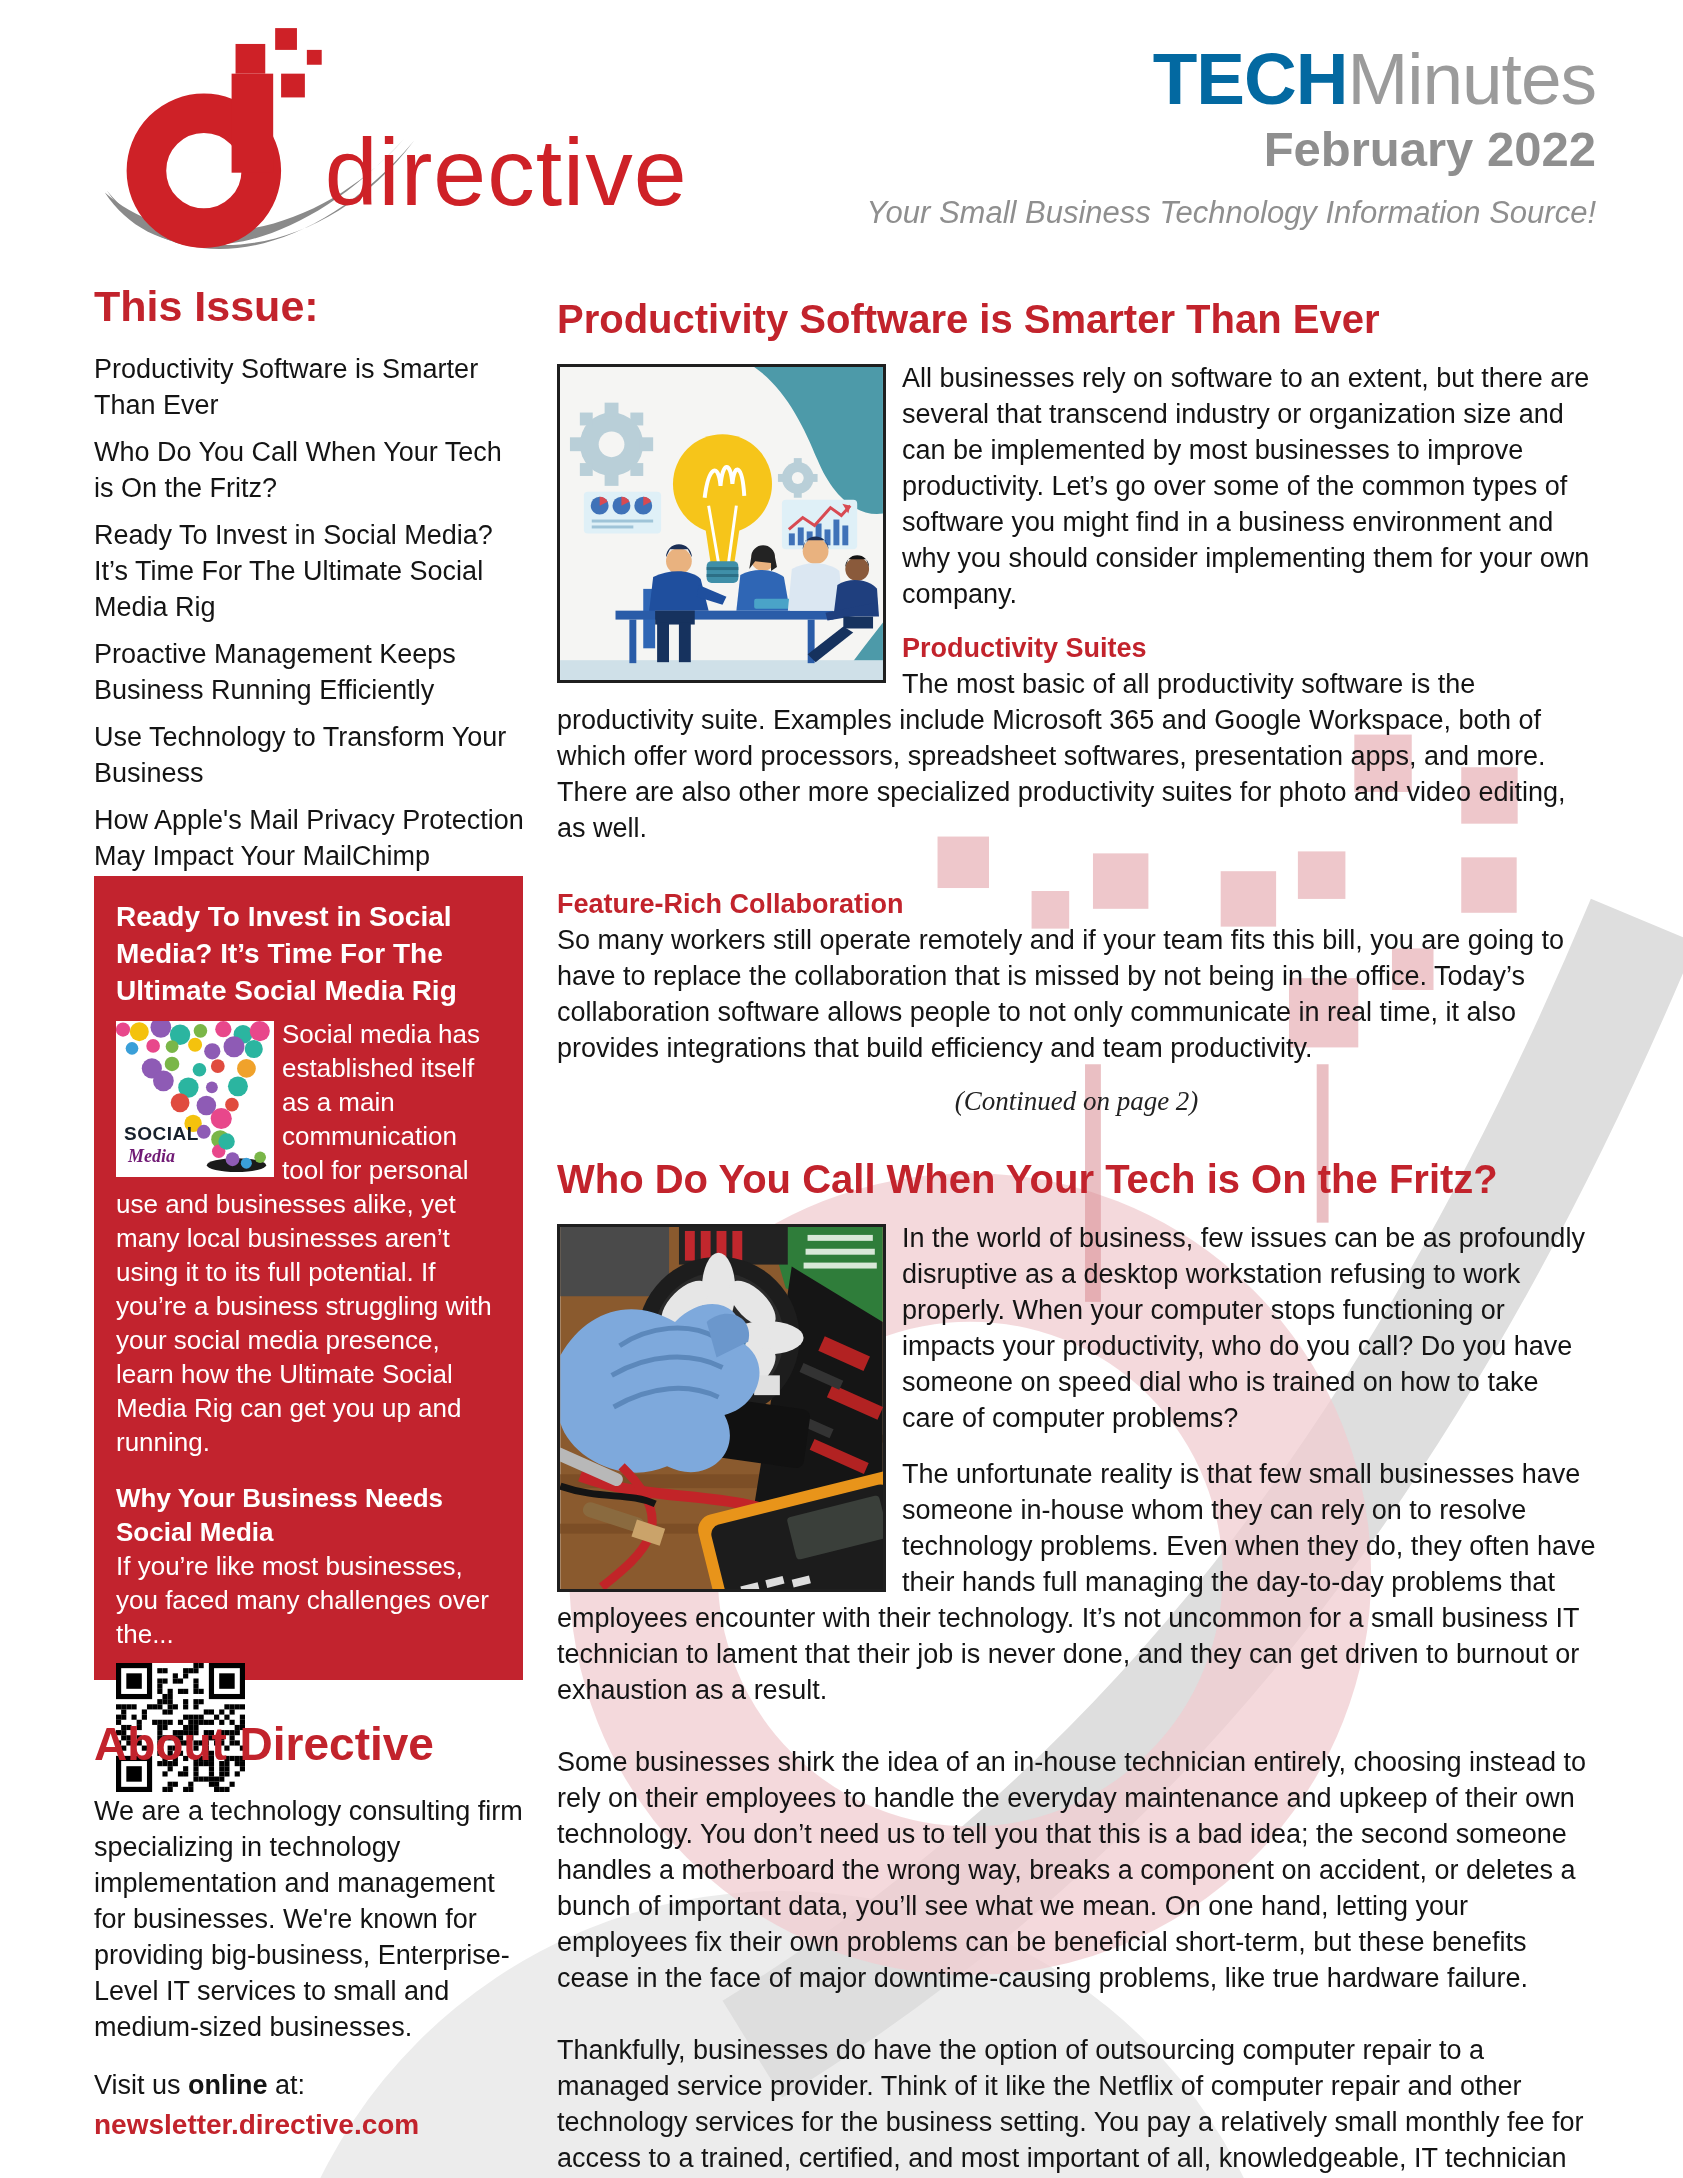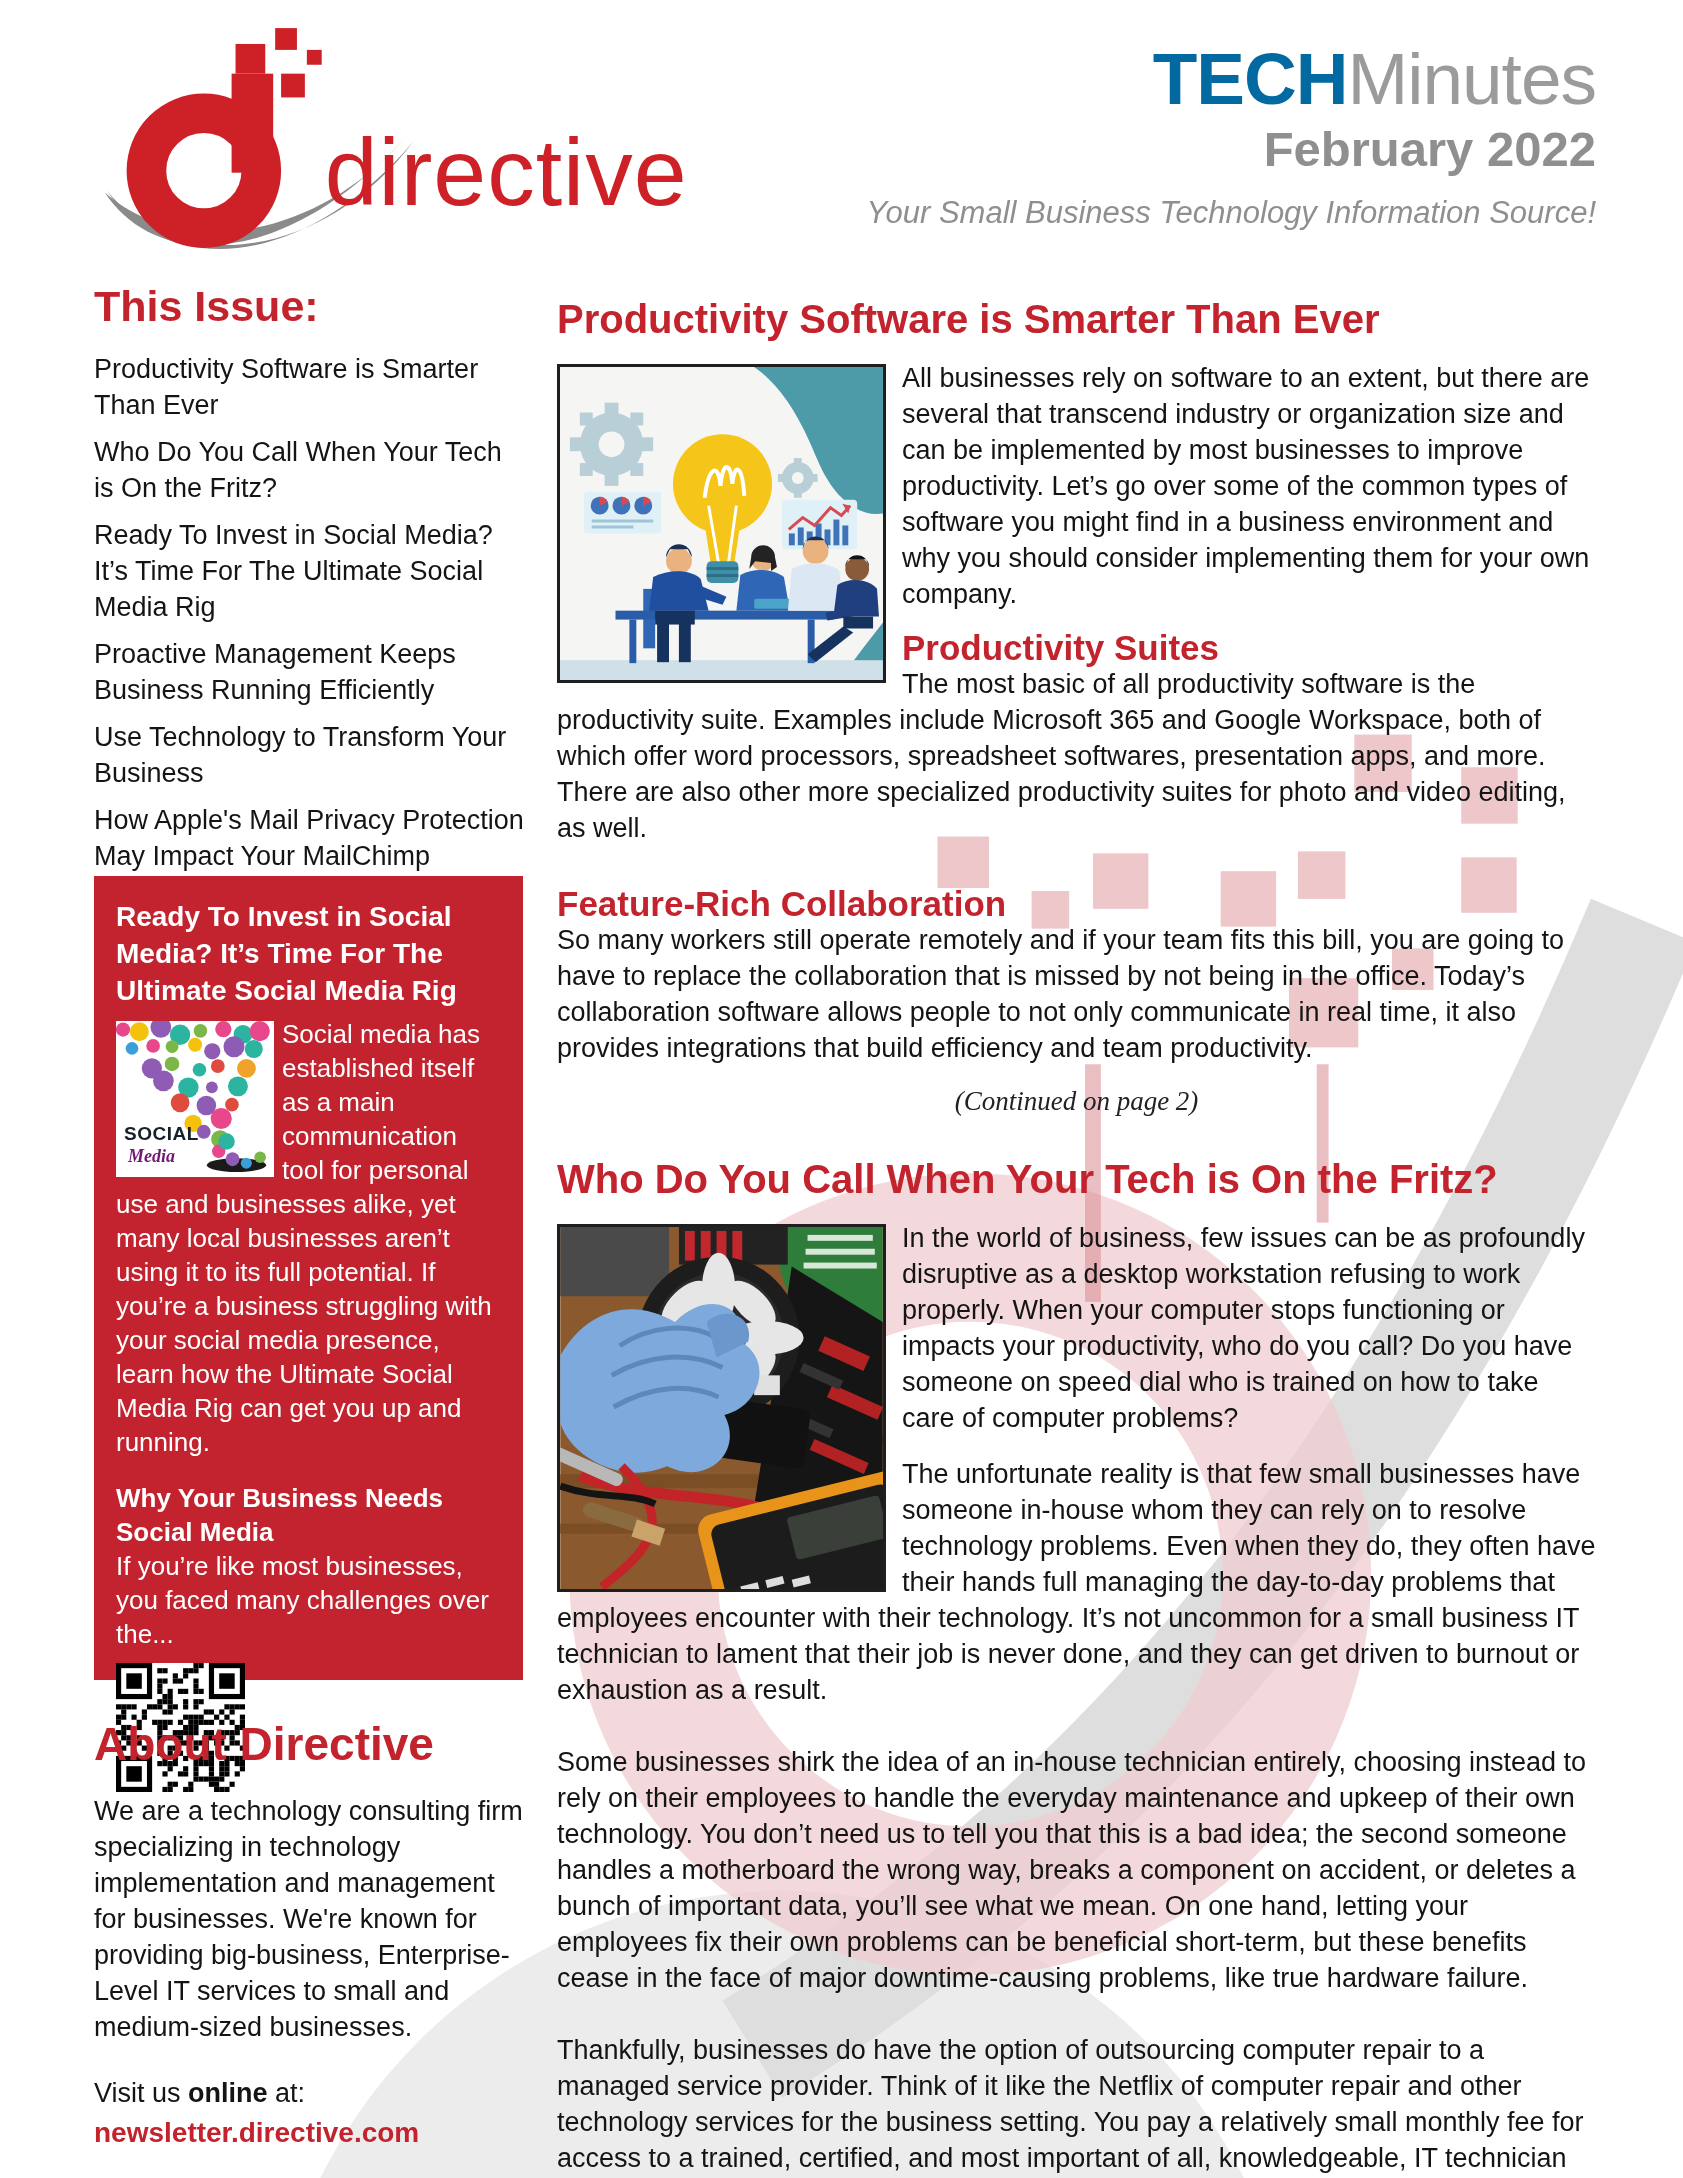--- a/index.html
+++ b/index.html
@@ -37,31 +37,31 @@
   #promo .teaser{font-size:26px;line-height:34px}
   .qr-row{display:flex;margin-top:12px}
   .qr-box{width:129px;height:129px;background:#fff;flex:0 0 auto}
   .qr-box svg{width:129px;height:129px;display:block}
   .cta{margin:36px 0 0 16px;font-weight:700;font-size:27px;line-height:35px}
   .clearfix::after{content:"";display:block;clear:both}
 
   #about{left:94px;top:1705px;width:436px}
   #about h2{margin:12px 0 22px;font-size:46px;font-weight:800;color:#C2232C}
   #about p{margin:0;font-size:27px;line-height:36px}
-  #about .visit{margin-top:30px}
+  #about .visit{margin-top:22px}
   #about .visit b{font-weight:800}
   #about .site{color:#C2232C;font-weight:800;font-size:28px;margin-top:4px;cursor:pointer}
 
   
   #main{left:557px;top:297px;width:1039px}
   .a-title{font-size:40px;font-weight:800;color:#C2232C;line-height:1.12;margin:0 0 18px}
   .figure{float:left;border:3px solid #1f1f1f;margin:4px 16px 8px 0;background:#f5f5f3;
           font-size:0;line-height:0}
   .body-p{margin:0;font-size:27px;line-height:36px;color:#141414}
-  .subhead3{margin:18px 0 0;font-size:35px;font-weight:800;color:#C2232C;line-height:36px}
+  .subhead3{margin:18px 0 0;font-size:27px;font-weight:800;color:#C2232C;line-height:36px}
   .gap{margin-top:40px}
   .pgap{margin-top:36px}
   .continued{font-family:"Liberation Serif",serif;font-style:italic;font-size:27px;
              text-align:center;color:#222;margin-top:20px}
   #article2{margin-top:40px}
 </style>
 </head>
 <body>
 
 <svg id="watermark" width="1683" height="2178" viewBox="0 0 1700 2200">

